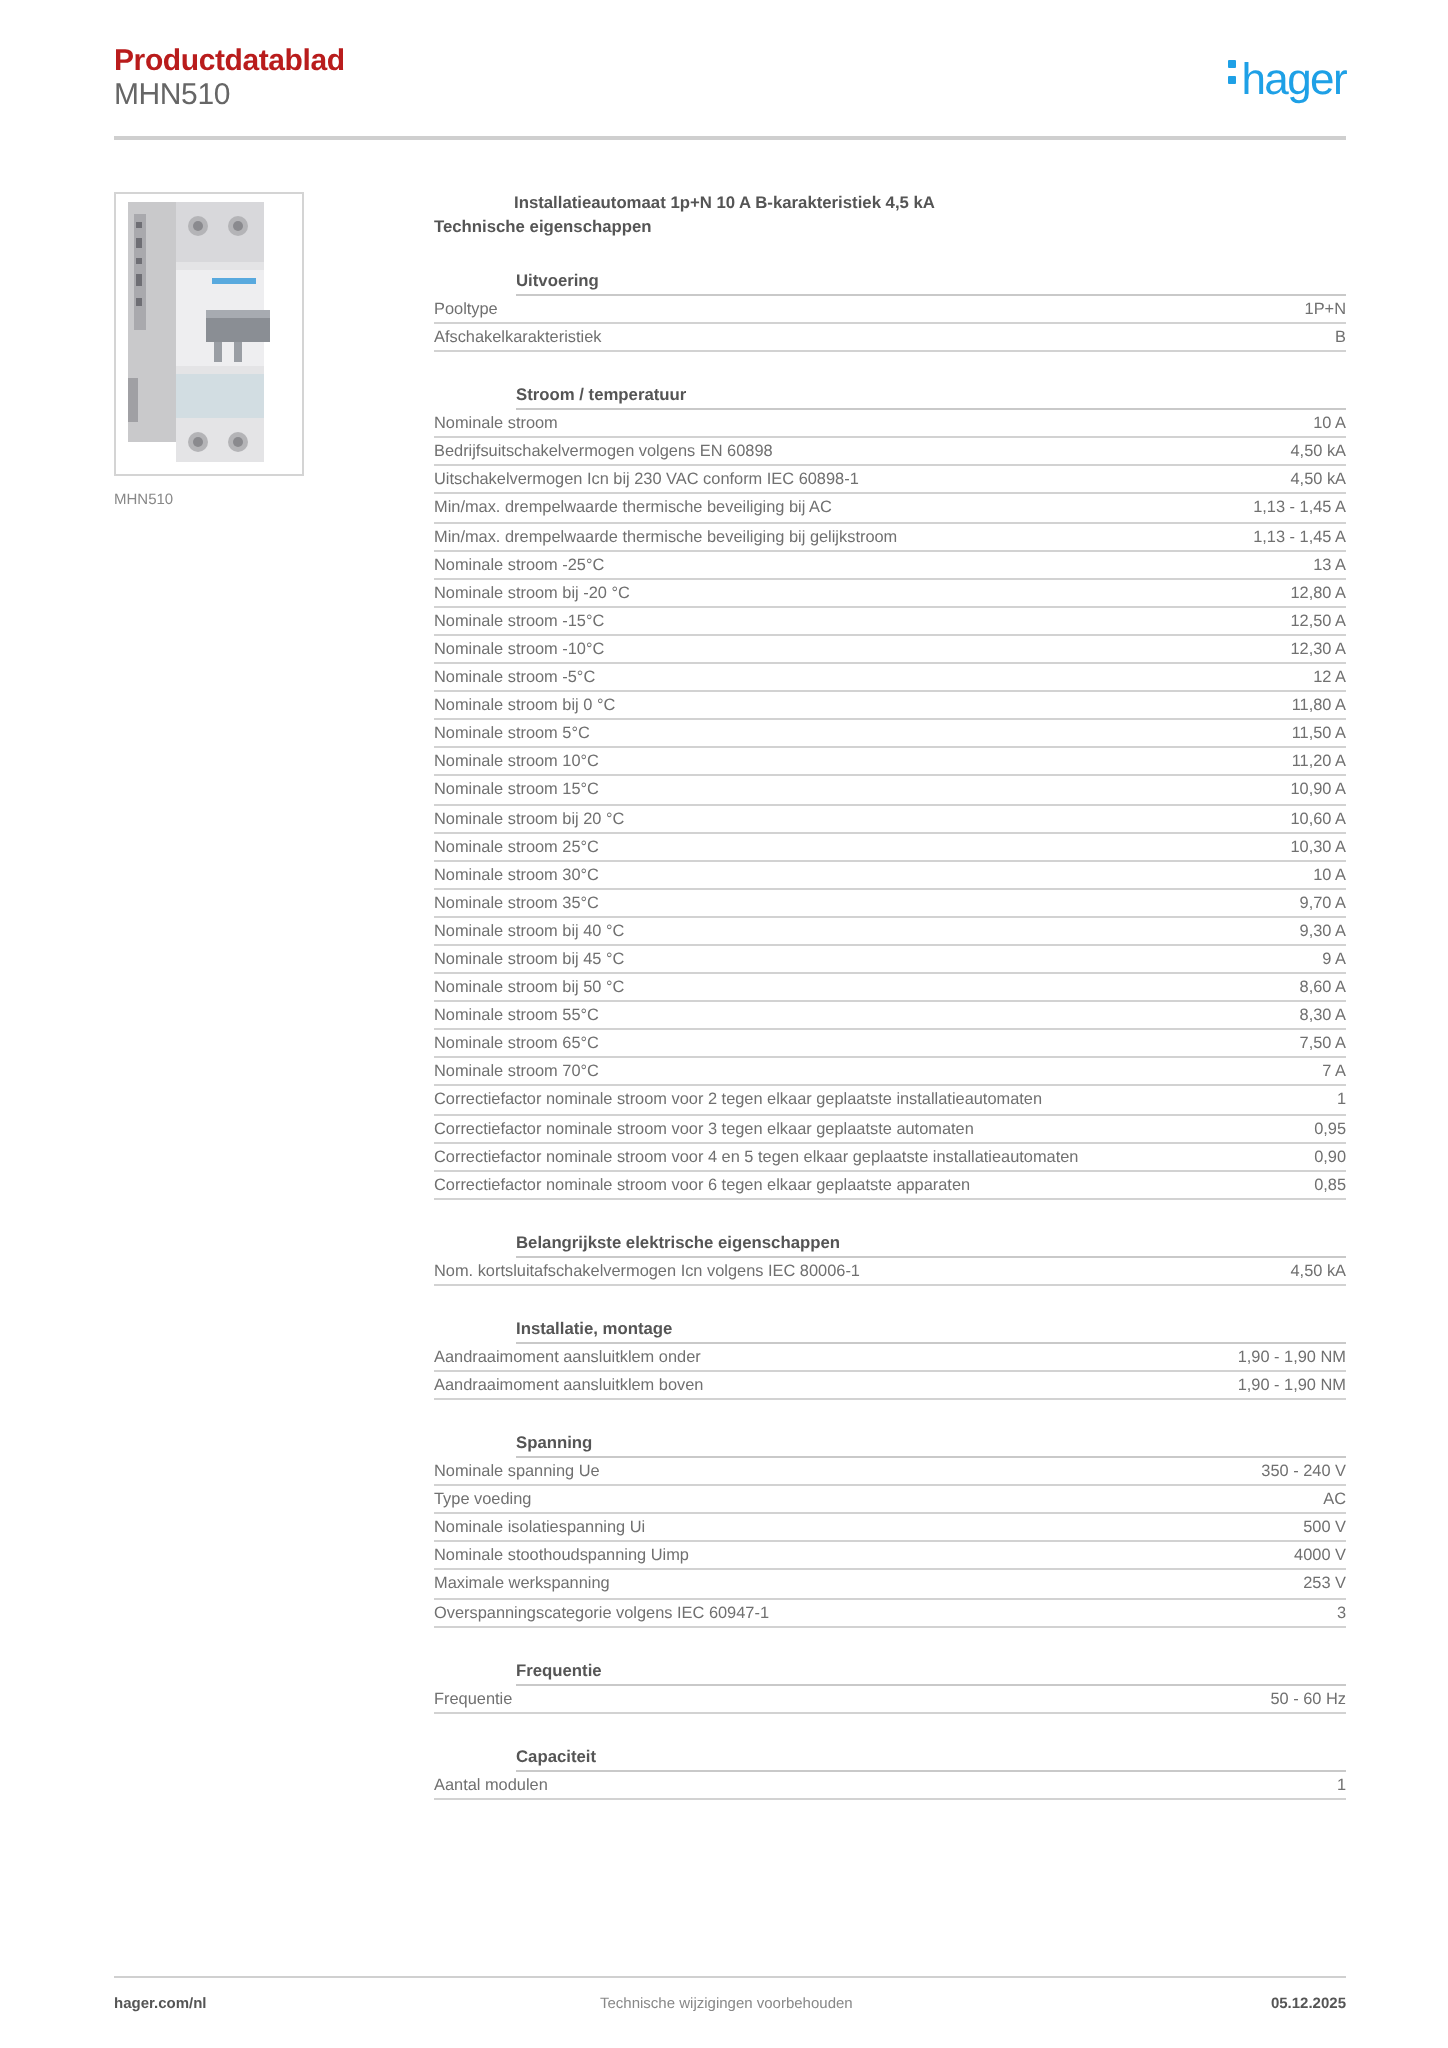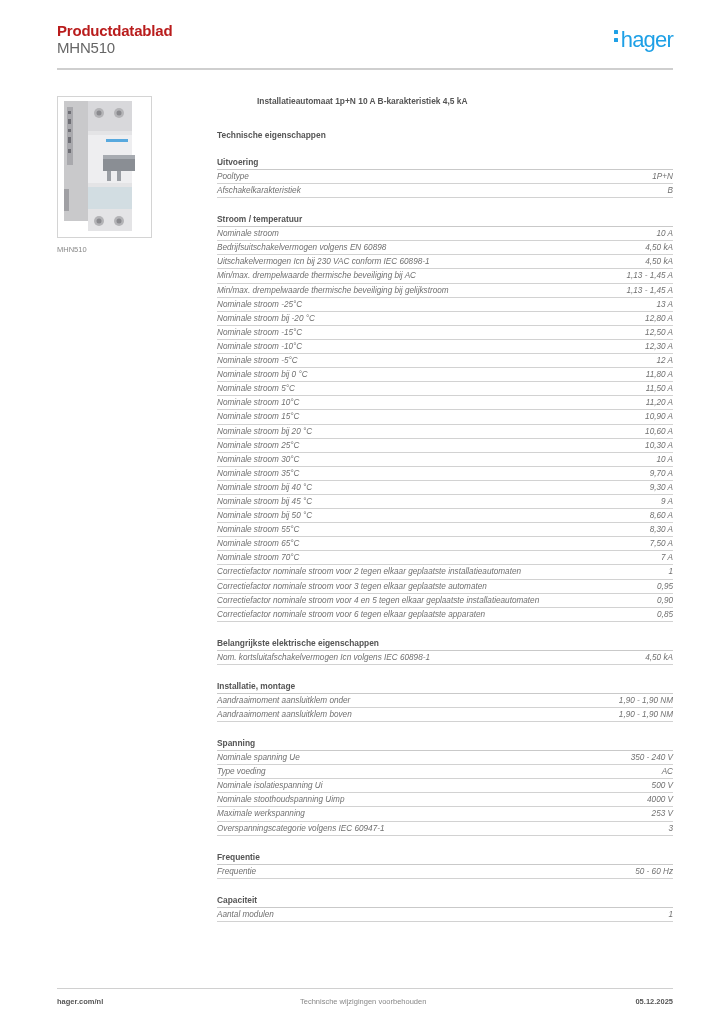--- a/index.html
+++ b/index.html
@@ -13,25 +13,25 @@
     .logo { position: absolute; right: 0; top: 7px; font-size: 22px; font-weight: normal; color: #1ea0e6; letter-spacing: -0.8px; }
     .logo .colon { display: inline-block; width: 5px; margin-right: 2px; position: relative; top: -1px; }
     .logo .colon i { display: block; width: 4px; height: 4px; background: #1ea0e6; margin: 4px 0 4px 0; border-radius: 0.5px; }
     .header-rule { position: absolute; left: 57px; top: 68px; width: 616px; height: 1.5px; background: #cfcfcf; }
 
     .product-image-box { position: absolute; left: 57px; top: 96px; width: 93px; height: 140px; border: 1px solid #d4d4d4; background: #fff; }
     .product-caption { position: absolute; left: 57px; top: 245px; font-size: 7.5px; color: #888; }
 
     .main { position: absolute; left: 217px; top: 95px; width: 456px; }
     .product-name { font-size: 8.4px; font-weight: bold; color: #555; height: 12px; line-height: 12px; margin-left: 40px; }
-    .section-heading-main { font-size: 8.4px; font-weight: bold; color: #555; margin-top: 22px; height: 12px; line-height: 12px; }
+    .section-heading-main { font-size: 8.4px; font-weight: bold; color: #555; height: 12px; line-height: 12px; }
     .group { margin-top: 15px; }
     .group:first-of-type { margin-top: 15px; }
-    .group-title { font-size: 8.4px; font-weight: bold; color: #555; height: 13px; line-height: 13px; border-bottom: 1.5px solid #c9c9c9; }
-    .row { display: flex; justify-content: space-between; align-items: center; height: 13.1px; line-height: 13.1px; font-size: 8.2px; color: #707070; border-bottom: 1px solid #d2d2d2; white-space: nowrap; font-style: italic; }
+    .group-title { font-size: 8.4px; font-weight: bold; color: #555; height: 13px; line-height: 13px; border-bottom: 1.5px solid #c9c9c9; margin-left: 41px; }
+    .row { display: flex; justify-content: space-between; align-items: center; height: 13.1px; line-height: 13.1px; font-size: 8.2px; color: #707070; border-bottom: 1px solid #d2d2d2; white-space: nowrap; }
     .row .val { text-align: center; }
 
     .footer-rule { position: absolute; left: 57px; top: 988px; width: 616px; height: 1px; background: #d0d0d0; }
     .footer-left { position: absolute; left: 57px; top: 997px; font-size: 7.5px; font-weight: bold; color: #555; }
     .footer-center { position: absolute; left: 300px; top: 997px; font-size: 7.5px; color: #888; }
     .footer-right { position: absolute; right: 51px; top: 997px; font-size: 7.5px; font-weight: bold; color: #555; }
   </style>
 </head>
 <body>
 
@@ -205,21 +205,21 @@
           <span class="val">0,90</span>
         </div>
         <div class="row">
           <span class="lbl">Correctiefactor nominale stroom voor 6 tegen elkaar geplaatste apparaten</span>
           <span class="val">0,85</span>
         </div>
       </div>
       <div class="group">
         <div class="group-title">Belangrijkste elektrische eigenschappen</div>
         <div class="row">
-          <span class="lbl">Nom. kortsluitafschakelvermogen Icn volgens IEC 60898-1</span>
+          <span class="lbl">Nom. kortsluitafschakelvermogen Icn volgens IEC 80006-1</span>
           <span class="val">4,50 kA</span>
         </div>
       </div>
       <div class="group">
         <div class="group-title">Installatie, montage</div>
         <div class="row">
           <span class="lbl">Aandraaimoment aansluitklem onder</span>
           <span class="val">1,90 - 1,90 NM</span>
         </div>
         <div class="row">

